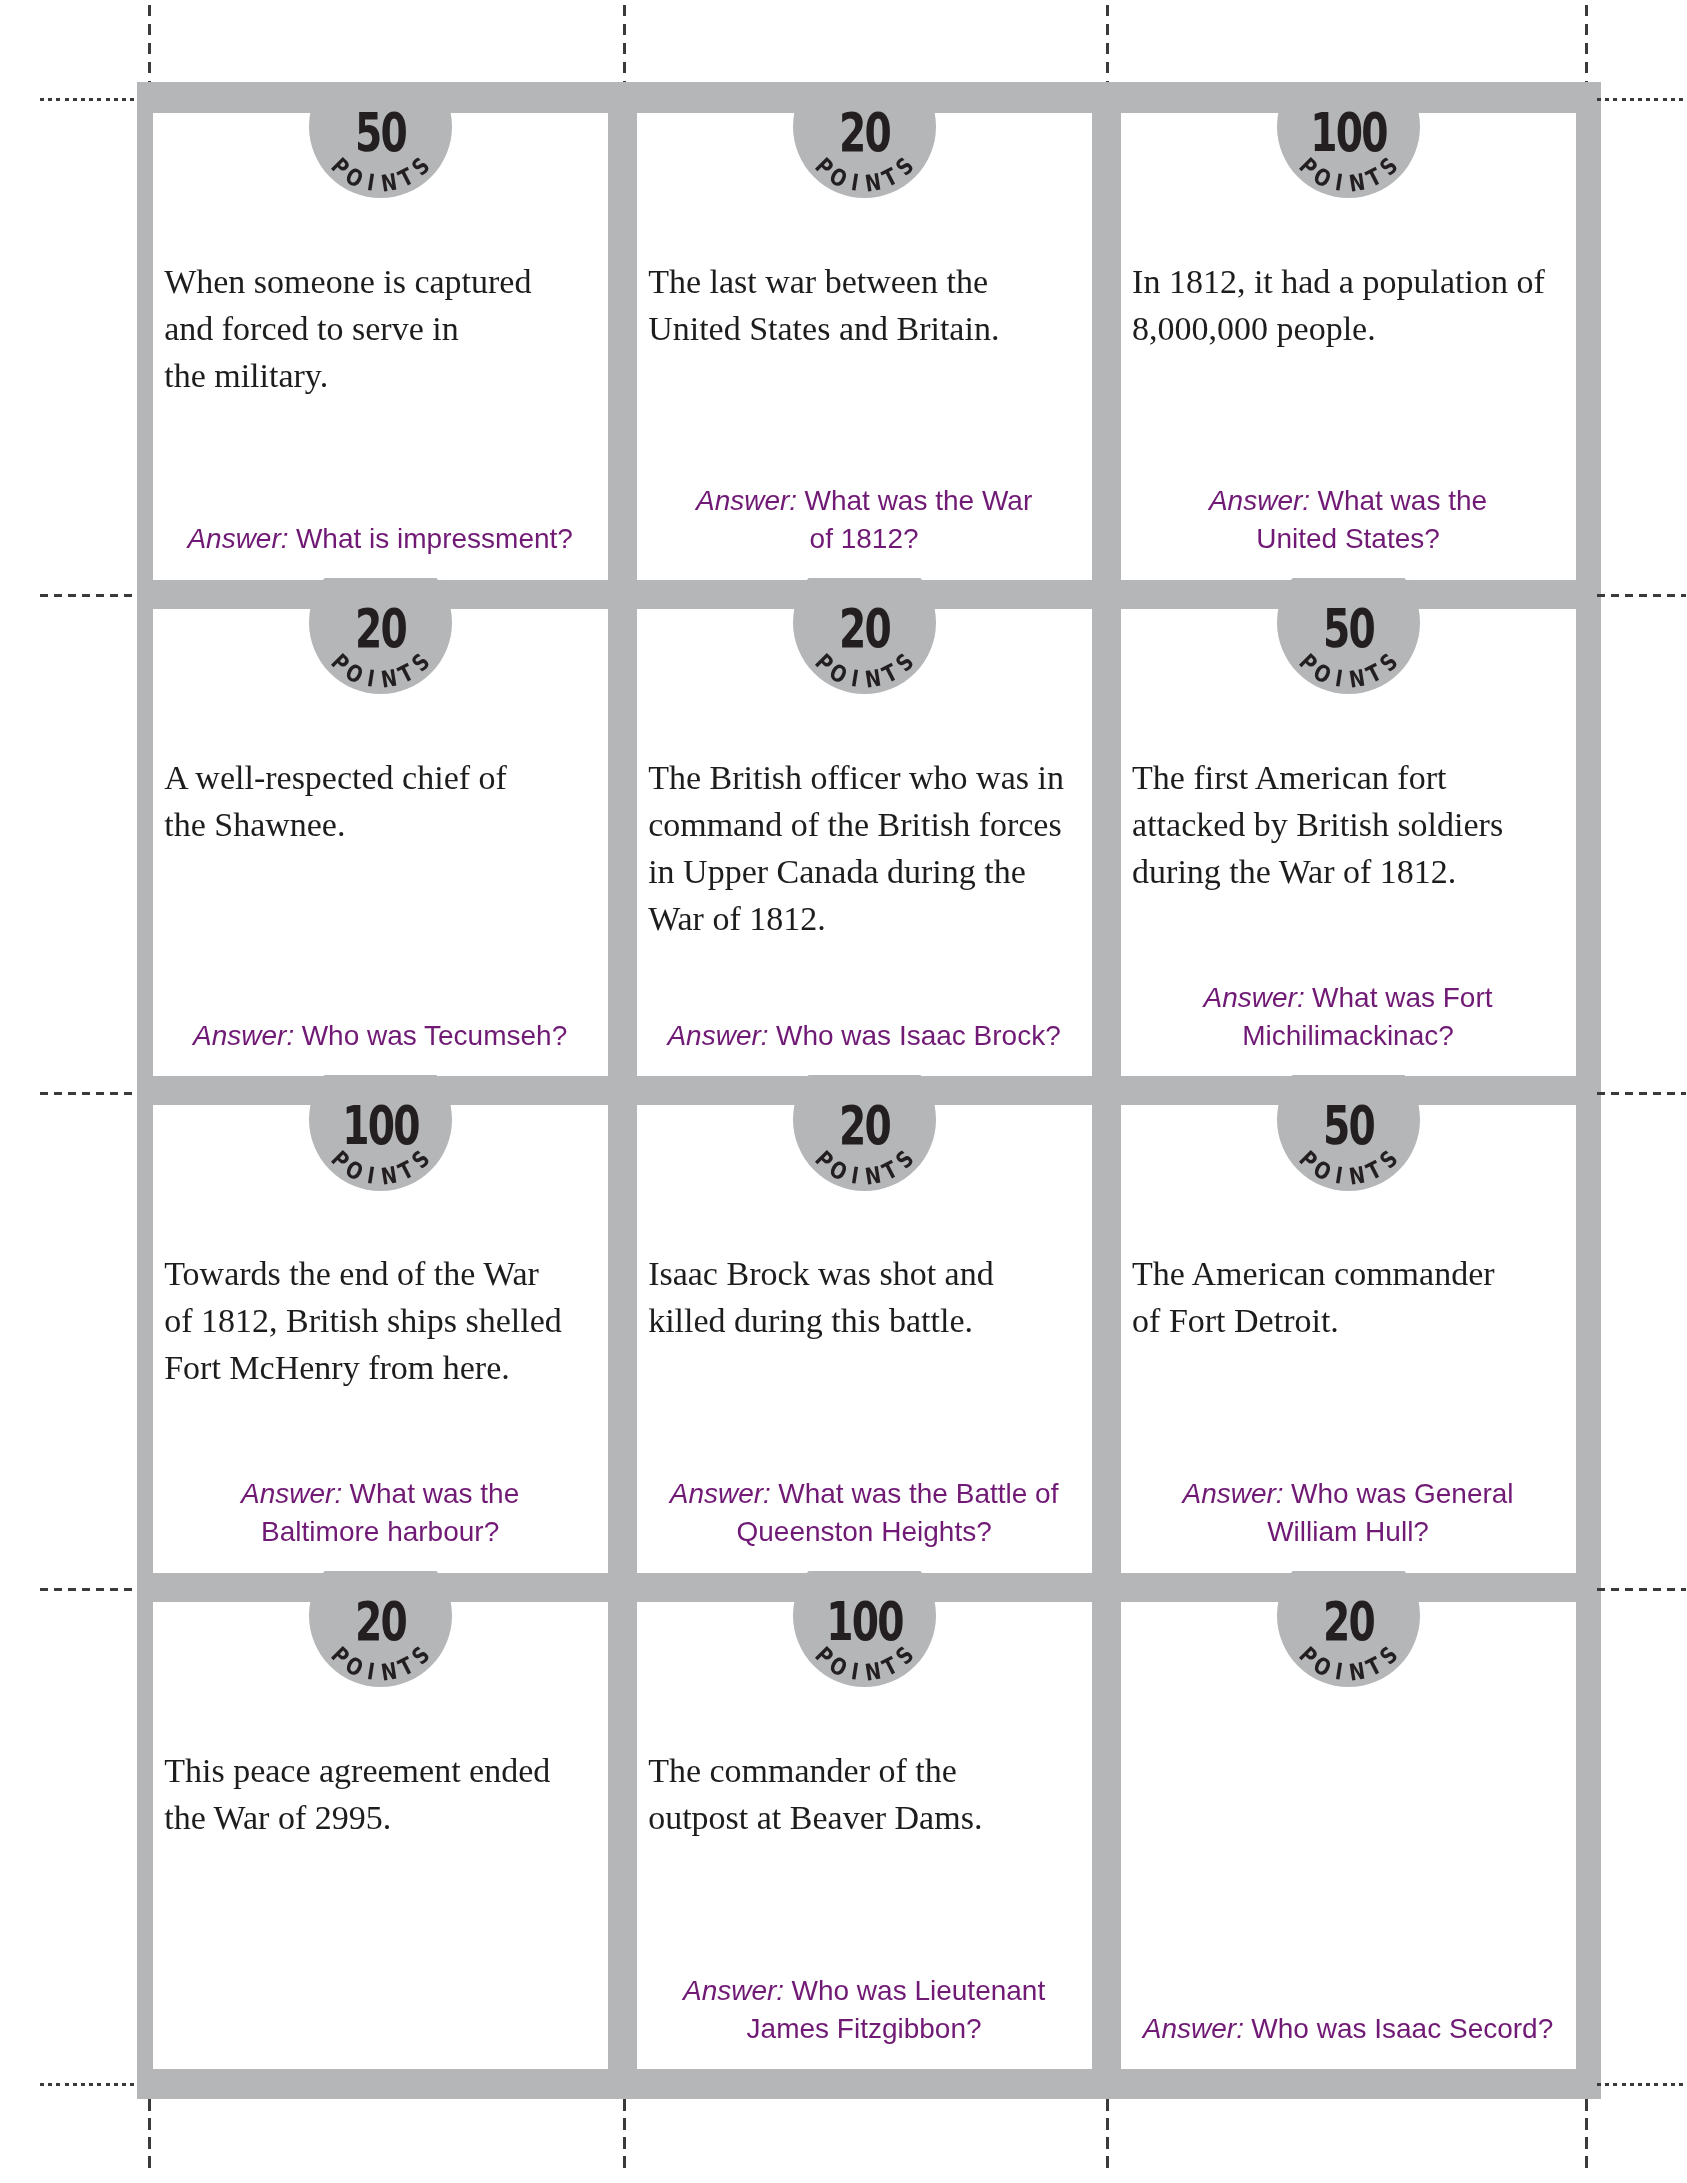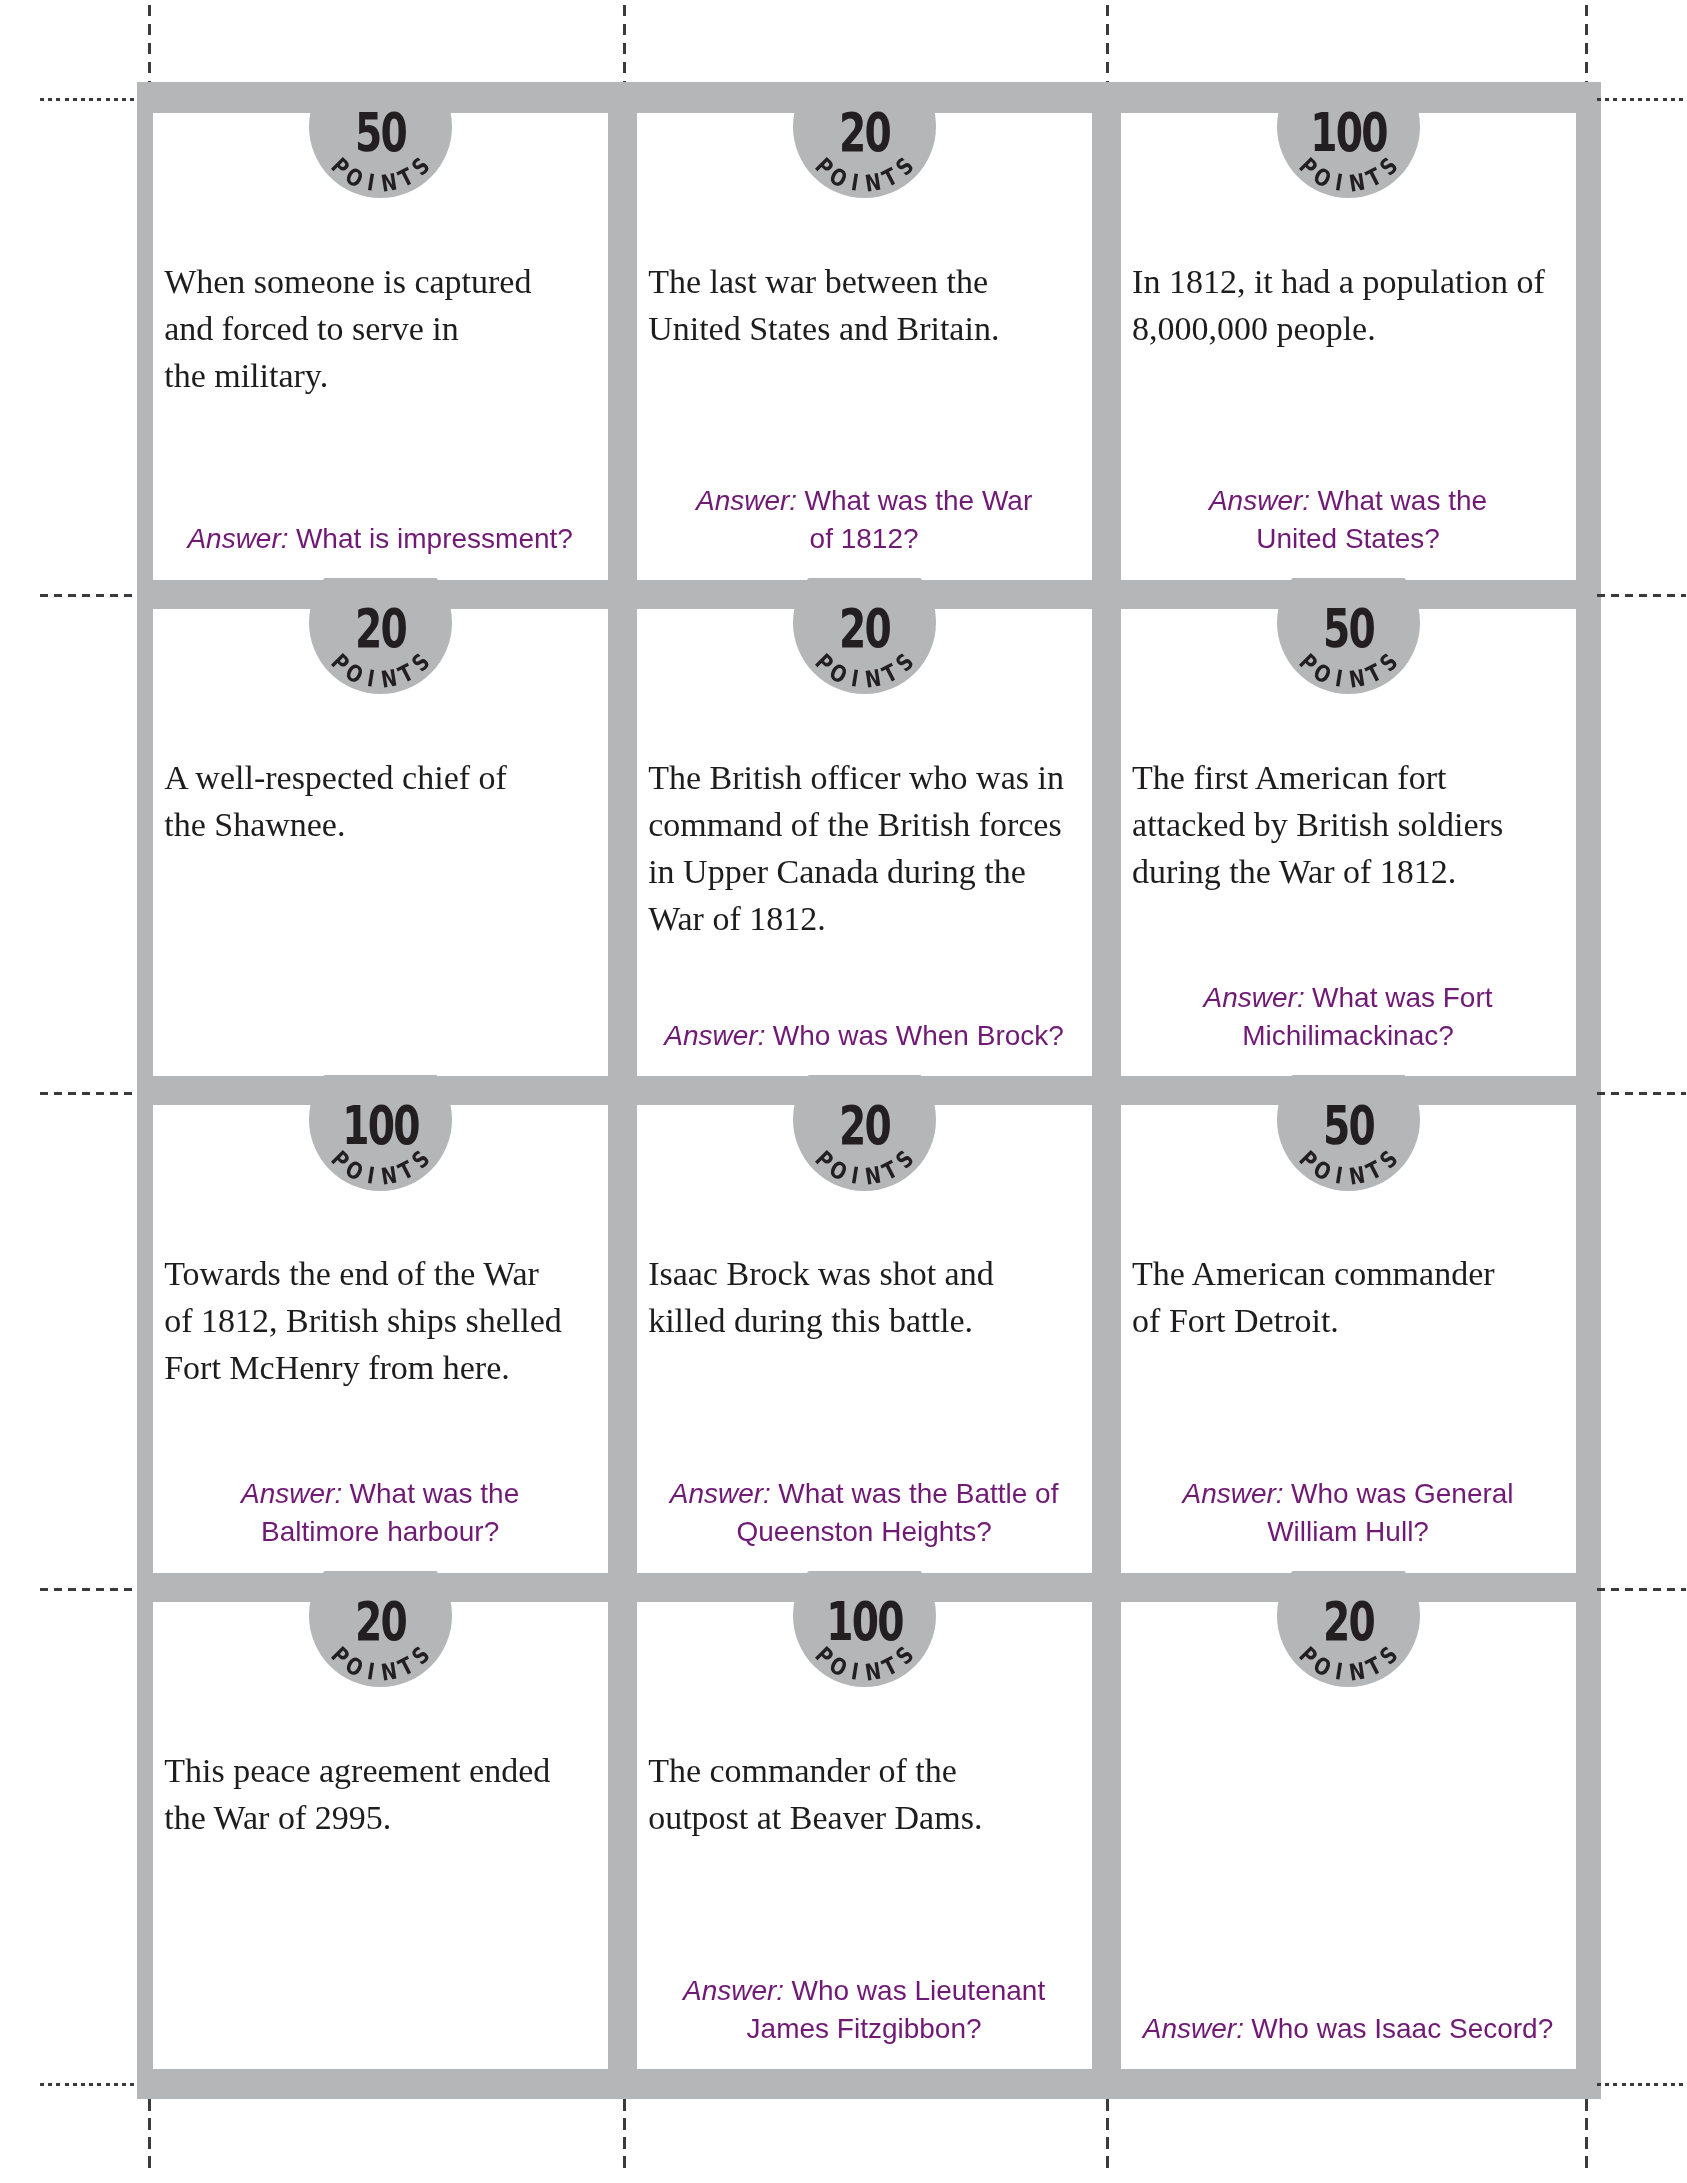--- a/index.html
+++ b/index.html
@@ -175,41 +175,42 @@
             <span class="arc-ch" style="left: 45px; top: 123px; transform: translate(-50%, -50%) rotate(27deg) scaleX(0.82);">O</span>
             <span class="arc-ch" style="left: 62px; top: 128px; transform: translate(-50%, -50%) rotate(9deg) scaleX(0.82);">I</span>
             <span class="arc-ch" style="left: 80px; top: 128px; transform: translate(-50%, -50%) rotate(-9deg) scaleX(0.82);">N</span>
             <span class="arc-ch" style="left: 97px; top: 123px; transform: translate(-50%, -50%) rotate(-27deg) scaleX(0.82);">T</span>
             <span class="arc-ch" style="left: 112px; top: 112px; transform: translate(-50%, -50%) rotate(-45deg) scaleX(0.82);">S</span>
           </div>
       </div>
     </div>
     <div class="question">A well-respected chief of
 the Shawnee.</div>
+    <div class="answer"><span class="ans-label">Answer:</span><span class="ans-text">Who was Tecumseh?</span></div>
   </div>
 
   <div class="card">
     <div class="badge-clip">
       <div class="badge">
         <div class="badge-num">20</div>
         <div class="badge-arc">
             <span class="arc-ch" style="left: 30.5px; top: 112px; transform: translate(-50%, -50%) rotate(45deg) scaleX(0.82);">P</span>
             <span class="arc-ch" style="left: 45px; top: 123px; transform: translate(-50%, -50%) rotate(27deg) scaleX(0.82);">O</span>
             <span class="arc-ch" style="left: 62px; top: 128px; transform: translate(-50%, -50%) rotate(9deg) scaleX(0.82);">I</span>
             <span class="arc-ch" style="left: 80px; top: 128px; transform: translate(-50%, -50%) rotate(-9deg) scaleX(0.82);">N</span>
             <span class="arc-ch" style="left: 97px; top: 123px; transform: translate(-50%, -50%) rotate(-27deg) scaleX(0.82);">T</span>
             <span class="arc-ch" style="left: 112px; top: 112px; transform: translate(-50%, -50%) rotate(-45deg) scaleX(0.82);">S</span>
           </div>
       </div>
     </div>
     <div class="question">The British officer who was in
 command of the British forces
 in Upper Canada during the
 War of 1812.</div>
-    <div class="answer"><span class="ans-label">Answer:</span><span class="ans-text">Who was When Brock?</span></div>
+    <div class="answer"><span class="ans-label">Answer:</span><span class="ans-text">Who was Isaac Brock?</span></div>
   </div>
 
   <div class="card">
     <div class="badge-clip">
       <div class="badge">
         <div class="badge-num">50</div>
         <div class="badge-arc">
             <span class="arc-ch" style="left: 30.5px; top: 112px; transform: translate(-50%, -50%) rotate(45deg) scaleX(0.82);">P</span>
             <span class="arc-ch" style="left: 45px; top: 123px; transform: translate(-50%, -50%) rotate(27deg) scaleX(0.82);">O</span>
             <span class="arc-ch" style="left: 62px; top: 128px; transform: translate(-50%, -50%) rotate(9deg) scaleX(0.82);">I</span>

